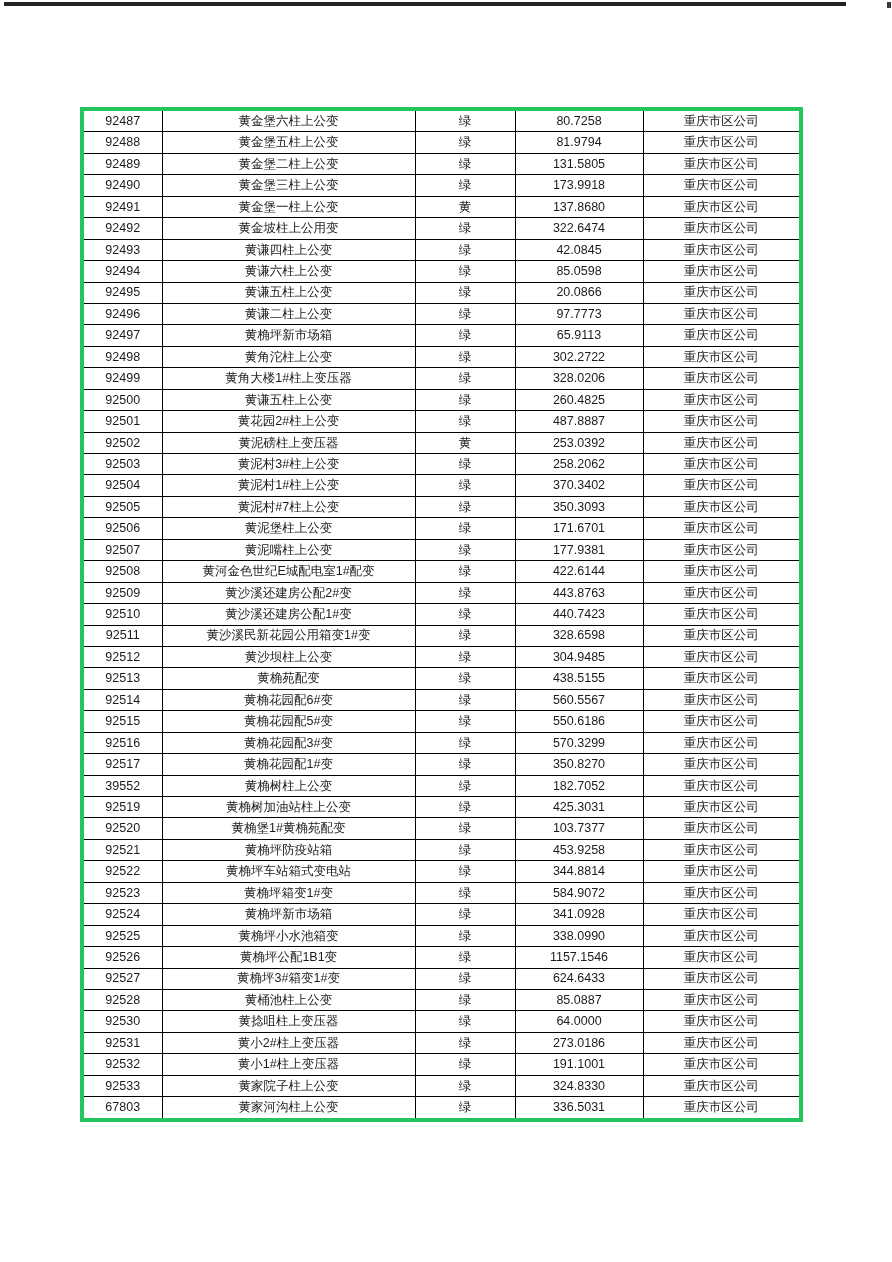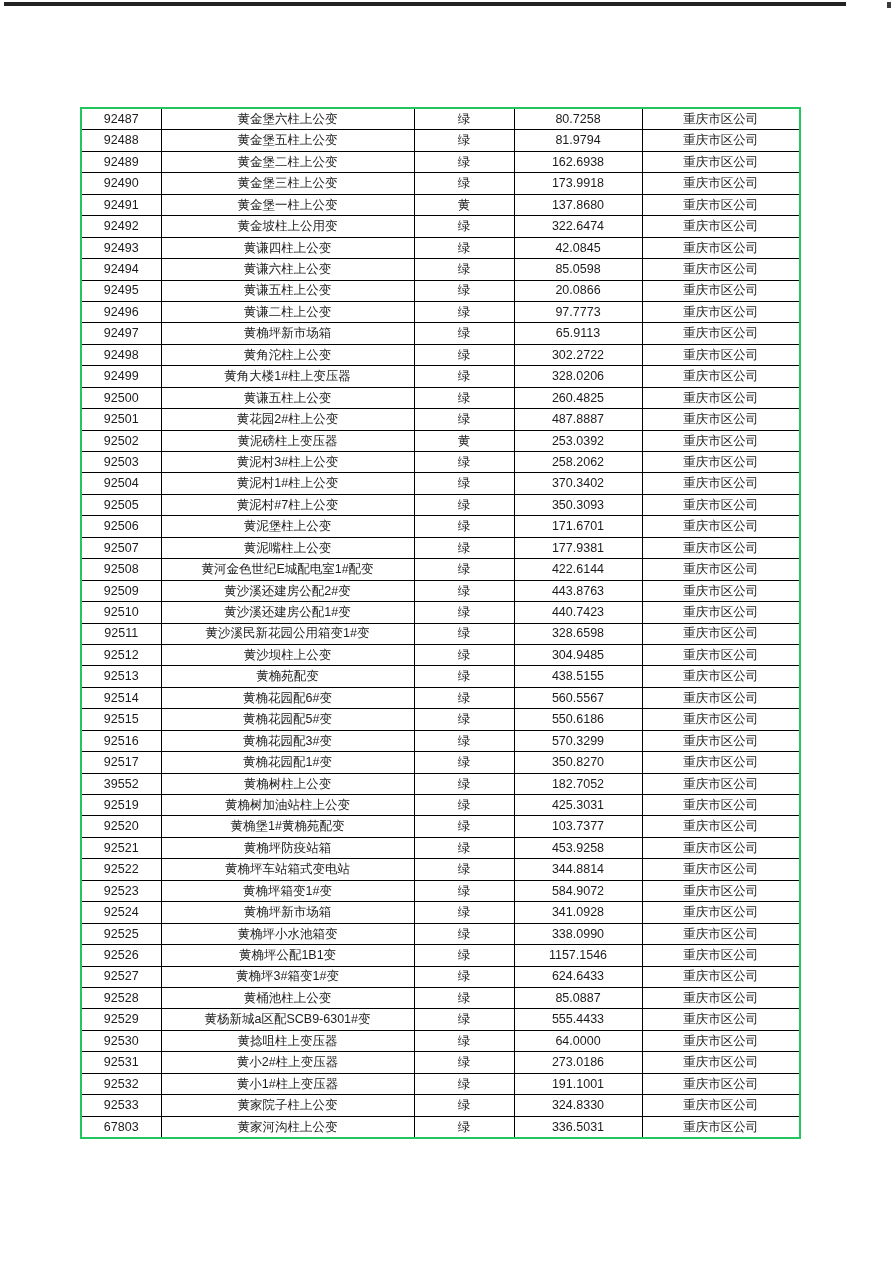--- a/index.html
+++ b/index.html
@@ -32,21 +32,21 @@
   }
   .table-wrap {
     position: absolute;
     top: 107px;
     left: 80px;
   }
   table.data-table {
     border-collapse: collapse;
     table-layout: fixed;
     width: 719px;
-    border: 2px solid #22c55e;
+    border: 4px solid #22c55e;
   }
   table.data-table td {
     border: 1px solid #000;
     text-align: center;
     vertical-align: middle;
     font-size: 12.5px;
     color: #1b1b1b;
     height: 20.45px;
     padding: 0 2px;
     line-height: 1;
@@ -86,21 +86,21 @@
           <td>92488</td>
           <td>黄金堡五柱上公变</td>
           <td>绿</td>
           <td>81.9794</td>
           <td>重庆市区公司</td>
         </tr>
         <tr>
           <td>92489</td>
           <td>黄金堡二柱上公变</td>
           <td>绿</td>
-          <td>162.6938</td>
+          <td>131.5805</td>
           <td>重庆市区公司</td>
         </tr>
         <tr>
           <td>92490</td>
           <td>黄金堡三柱上公变</td>
           <td>绿</td>
           <td>173.9918</td>
           <td>重庆市区公司</td>
         </tr>
         <tr>
@@ -360,27 +360,20 @@
           <td>黄桷坪3#箱变1#变</td>
           <td>绿</td>
           <td>624.6433</td>
           <td>重庆市区公司</td>
         </tr>
         <tr>
           <td>92528</td>
           <td>黄桶池柱上公变</td>
           <td>绿</td>
           <td>85.0887</td>
-          <td>重庆市区公司</td>
-        </tr>
-        <tr>
-          <td>92529</td>
-          <td>黄杨新城a区配SCB9-6301#变</td>
-          <td>绿</td>
-          <td>555.4433</td>
           <td>重庆市区公司</td>
         </tr>
         <tr>
           <td>92530</td>
           <td>黄捻咀柱上变压器</td>
           <td>绿</td>
           <td>64.0000</td>
           <td>重庆市区公司</td>
         </tr>
         <tr>

